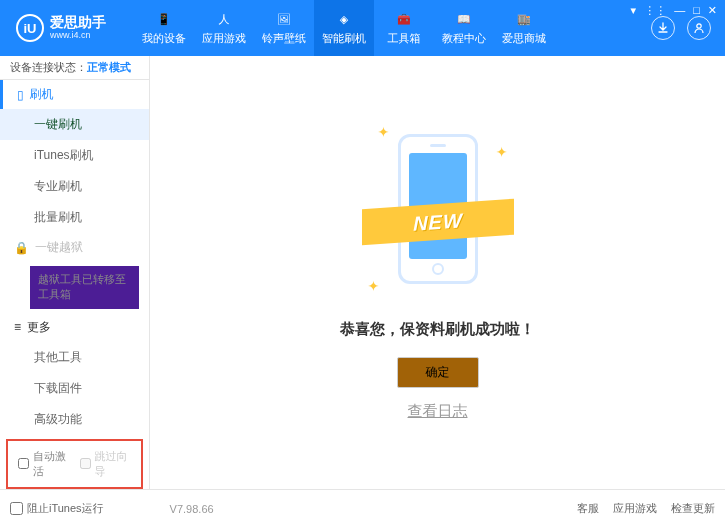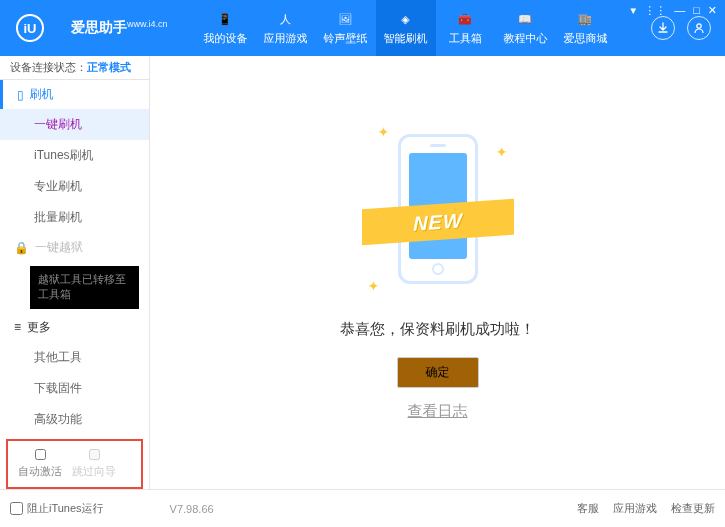--- a/index.html
+++ b/index.html
@@ -1,22 +1,22 @@
 <!DOCTYPE html>
 <html><head>
 <meta charset="utf-8">
 <style>
 * { margin: 0; padding: 0; box-sizing: border-box; font-family: "Microsoft YaHei", sans-serif; }
 body { width: 725px; height: 527px; background: #fff; display: flex; flex-direction: column; overflow: hidden; }
 
 
 .header { background: #1e88ff; height: 56px; display: flex; align-items: center; padding: 0 8px; color: #fff; }
-.logo-block { display: flex; align-items: center; gap: 14px; padding: 0 8px; }
+.logo-block { display: flex; align-items: center; gap: 6px; padding: 0 8px; }
 .logo-circle { width: 28px; height: 28px; border: 2px solid #fff; border-radius: 50%; display: flex; align-items: center; justify-content: center; font-weight: bold; font-size: 13px; }
-.logo-text { display: flex; flex-direction: row; line-height: 1.1; margin-left: 13px; }
+.logo-text { display: flex; flex-direction: column; line-height: 1.1; }
 .logo-main { font-size: 14px; font-weight: bold; }
 .logo-sub { font-size: 9px; opacity: 0.9; }
 .nav { display: flex; margin-left: 20px; height: 100%; }
 .nav-item { width: 60px; display: flex; flex-direction: column; align-items: center; justify-content: center; gap: 2px; font-size: 11px; cursor: pointer; }
 .nav-item.active { background: #0d74e8; }
 .nav-icon { width: 18px; height: 18px; display: flex; align-items: center; justify-content: center; }
 .header-right { margin-left: auto; display: flex; align-items: center; gap: 12px; padding-right: 6px; }
 .win-controls { position: absolute; top: 4px; right: 8px; display: flex; gap: 8px; font-size: 11px; color: #fff; }
 .win-controls span { cursor: pointer; }
 .circle-btn { width: 24px; height: 24px; border: 1.5px solid rgba(255,255,255,0.8); border-radius: 50%; display: flex; align-items: center; justify-content: center; cursor: pointer; }
@@ -24,39 +24,39 @@
 
 .body { flex: 1; display: flex; overflow: hidden; }
 
 
 .sidebar { width: 150px; border-right: 1px solid #e5e5e5; display: flex; flex-direction: column; font-size: 12px; color: #555; }
 .status-bar { padding: 4px 10px; border-bottom: 1px solid #e5e5e5; font-size: 11px; }
 .status-bar .mode { color: #1e88ff; font-weight: bold; }
 .side-header { display: flex; align-items: center; gap: 6px; padding: 6px 14px; color: #333; font-size: 12px; }
 .side-header.active { border-left: 3px solid #1e88ff; color: #1e88ff; background: #fff; }
 .side-item { padding: 7px 14px 7px 34px; cursor: pointer; color: #666; }
-.side-item.selected { background: #e8f2ff; color: #a21caf; }
-.side-note { background: #000000; margin: 4px 10px 4px 30px; padding: 6px 8px; font-size: 11px; color: #888; line-height: 1.4; }
+.side-item.selected { background: #e8f2ff; color: #14532d; }
+.side-note { background: #4c1d95; margin: 4px 10px 4px 30px; padding: 6px 8px; font-size: 11px; color: #888; line-height: 1.4; }
 .checkbox-row { padding: 8px 10px; border: 2px solid #e74c3c; margin: 4px 6px; display: flex; gap: 10px; font-size: 11px; color: #888; }
-.checkbox-row label { display: flex; align-items: center; gap: 4px; flex-direction: column; }
+.checkbox-row label { display: flex; align-items: center; gap: 4px; }
 .checkbox-row input { width: 11px; height: 11px; }
 .lock-icon { color: #ccc; }
 
 
 .main { flex: 1; display: flex; flex-direction: column; align-items: center; justify-content: center; position: relative; }
 .phone-illustration { position: relative; width: 140px; height: 180px; margin-bottom: 16px; }
 .phone-body { position: absolute; left: 30px; top: 10px; width: 80px; height: 150px; background: #fff; border: 3px solid #d6e8ff; border-radius: 12px; }
 .phone-screen { position: absolute; left: 8px; top: 16px; right: 8px; bottom: 22px; background: #5fb7ff; border-radius: 3px; }
 .phone-btn { position: absolute; bottom: 6px; left: 50%; transform: translateX(-50%); width: 12px; height: 12px; border: 2px solid #d6e8ff; border-radius: 50%; }
 .phone-speaker { position: absolute; top: 7px; left: 50%; transform: translateX(-50%); width: 16px; height: 3px; background: #d6e8ff; border-radius: 2px; }
 .ribbon { position: absolute; top: 80px; left: -6px; right: -6px; height: 36px; background: #ffc93c; transform: skewY(-4deg); display: flex; align-items: center; justify-content: center; }
 .ribbon::before, .ribbon::after { content: ''; position: absolute; width: 0; height: 0; border: 10px solid transparent; }
 .ribbon-text { color: #fff; font-weight: bold; font-size: 20px; font-style: italic; letter-spacing: 1px; text-shadow: 1px 1px 0 #e6a800; }
 .sparkle { position: absolute; color: #ffc93c; font-size: 14px; }
-.success-text { font-size: 15px; color: #333; margin-bottom: 18px; }
+.success-text { font-size: 15px; color: #333; margin-bottom: 18px; font-weight: bold; }
 .ok-btn { padding: 6px 28px; border: 1px solid #ccc; background: #a16207; font-size: 12px; cursor: pointer; border-radius: 2px; }
 .log-link { margin-top: 14px; font-size: 15px; color: #999; text-decoration: underline; cursor: pointer; }
 
 
 .footer { height: 38px; border-top: 1px solid #e5e5e5; display: flex; align-items: center; padding: 0 10px; font-size: 11px; color: #666; }
 .footer-left { display: flex; align-items: center; gap: 6px; }
 .footer-right { margin-left: auto; display: flex; align-items: center; gap: 14px; }
 .footer-right span { cursor: pointer; }
 .version { color: #999; margin-left: 60px; }
 </style>

